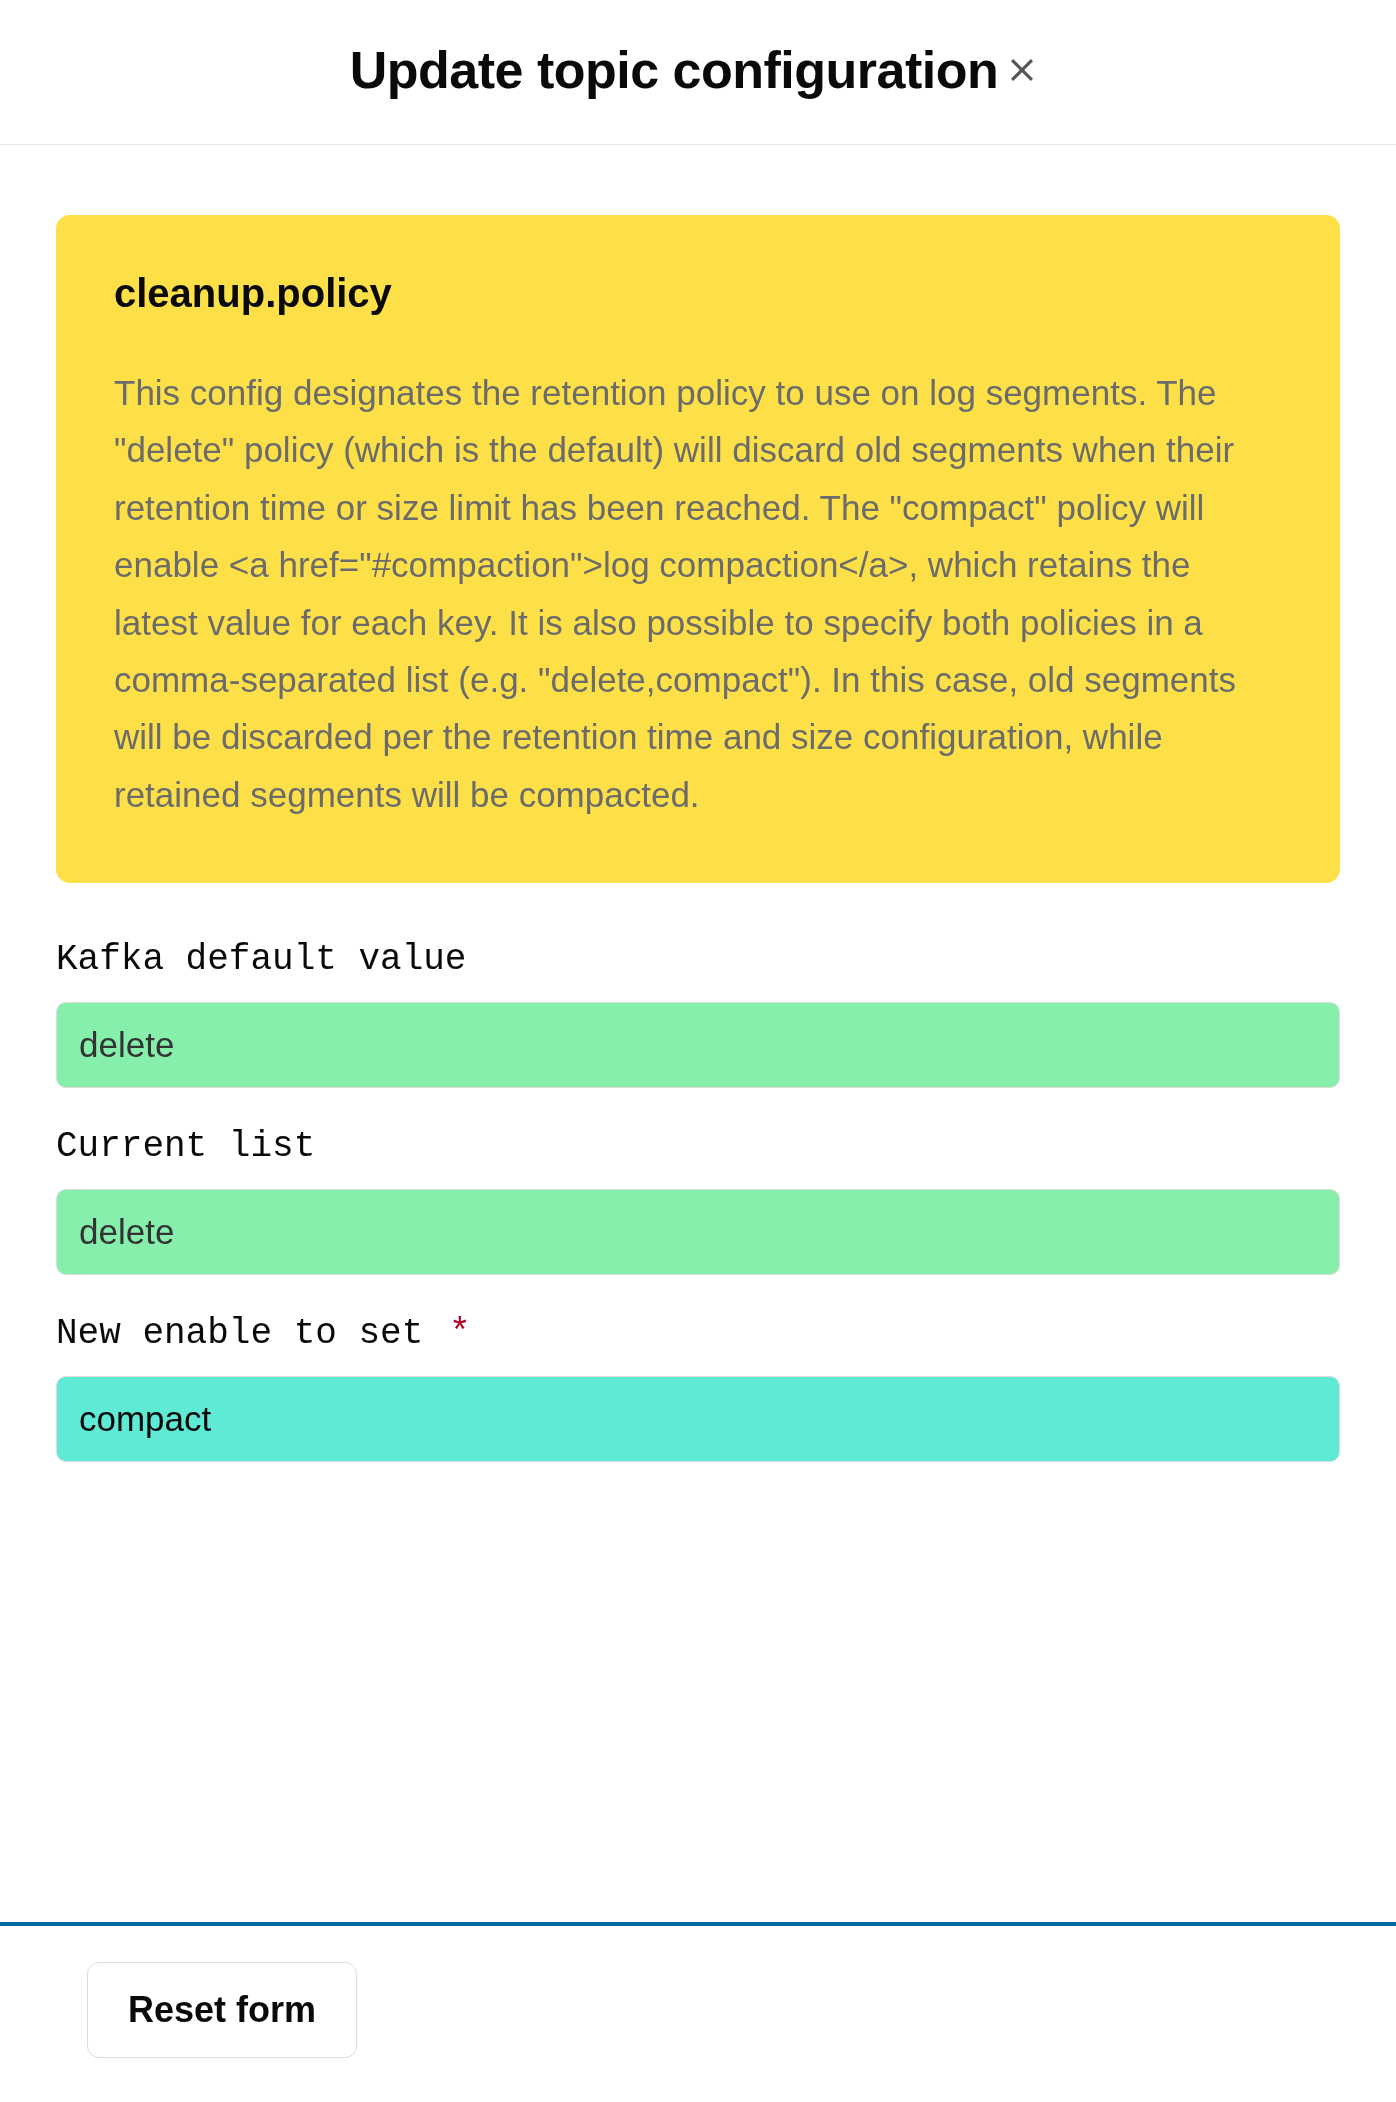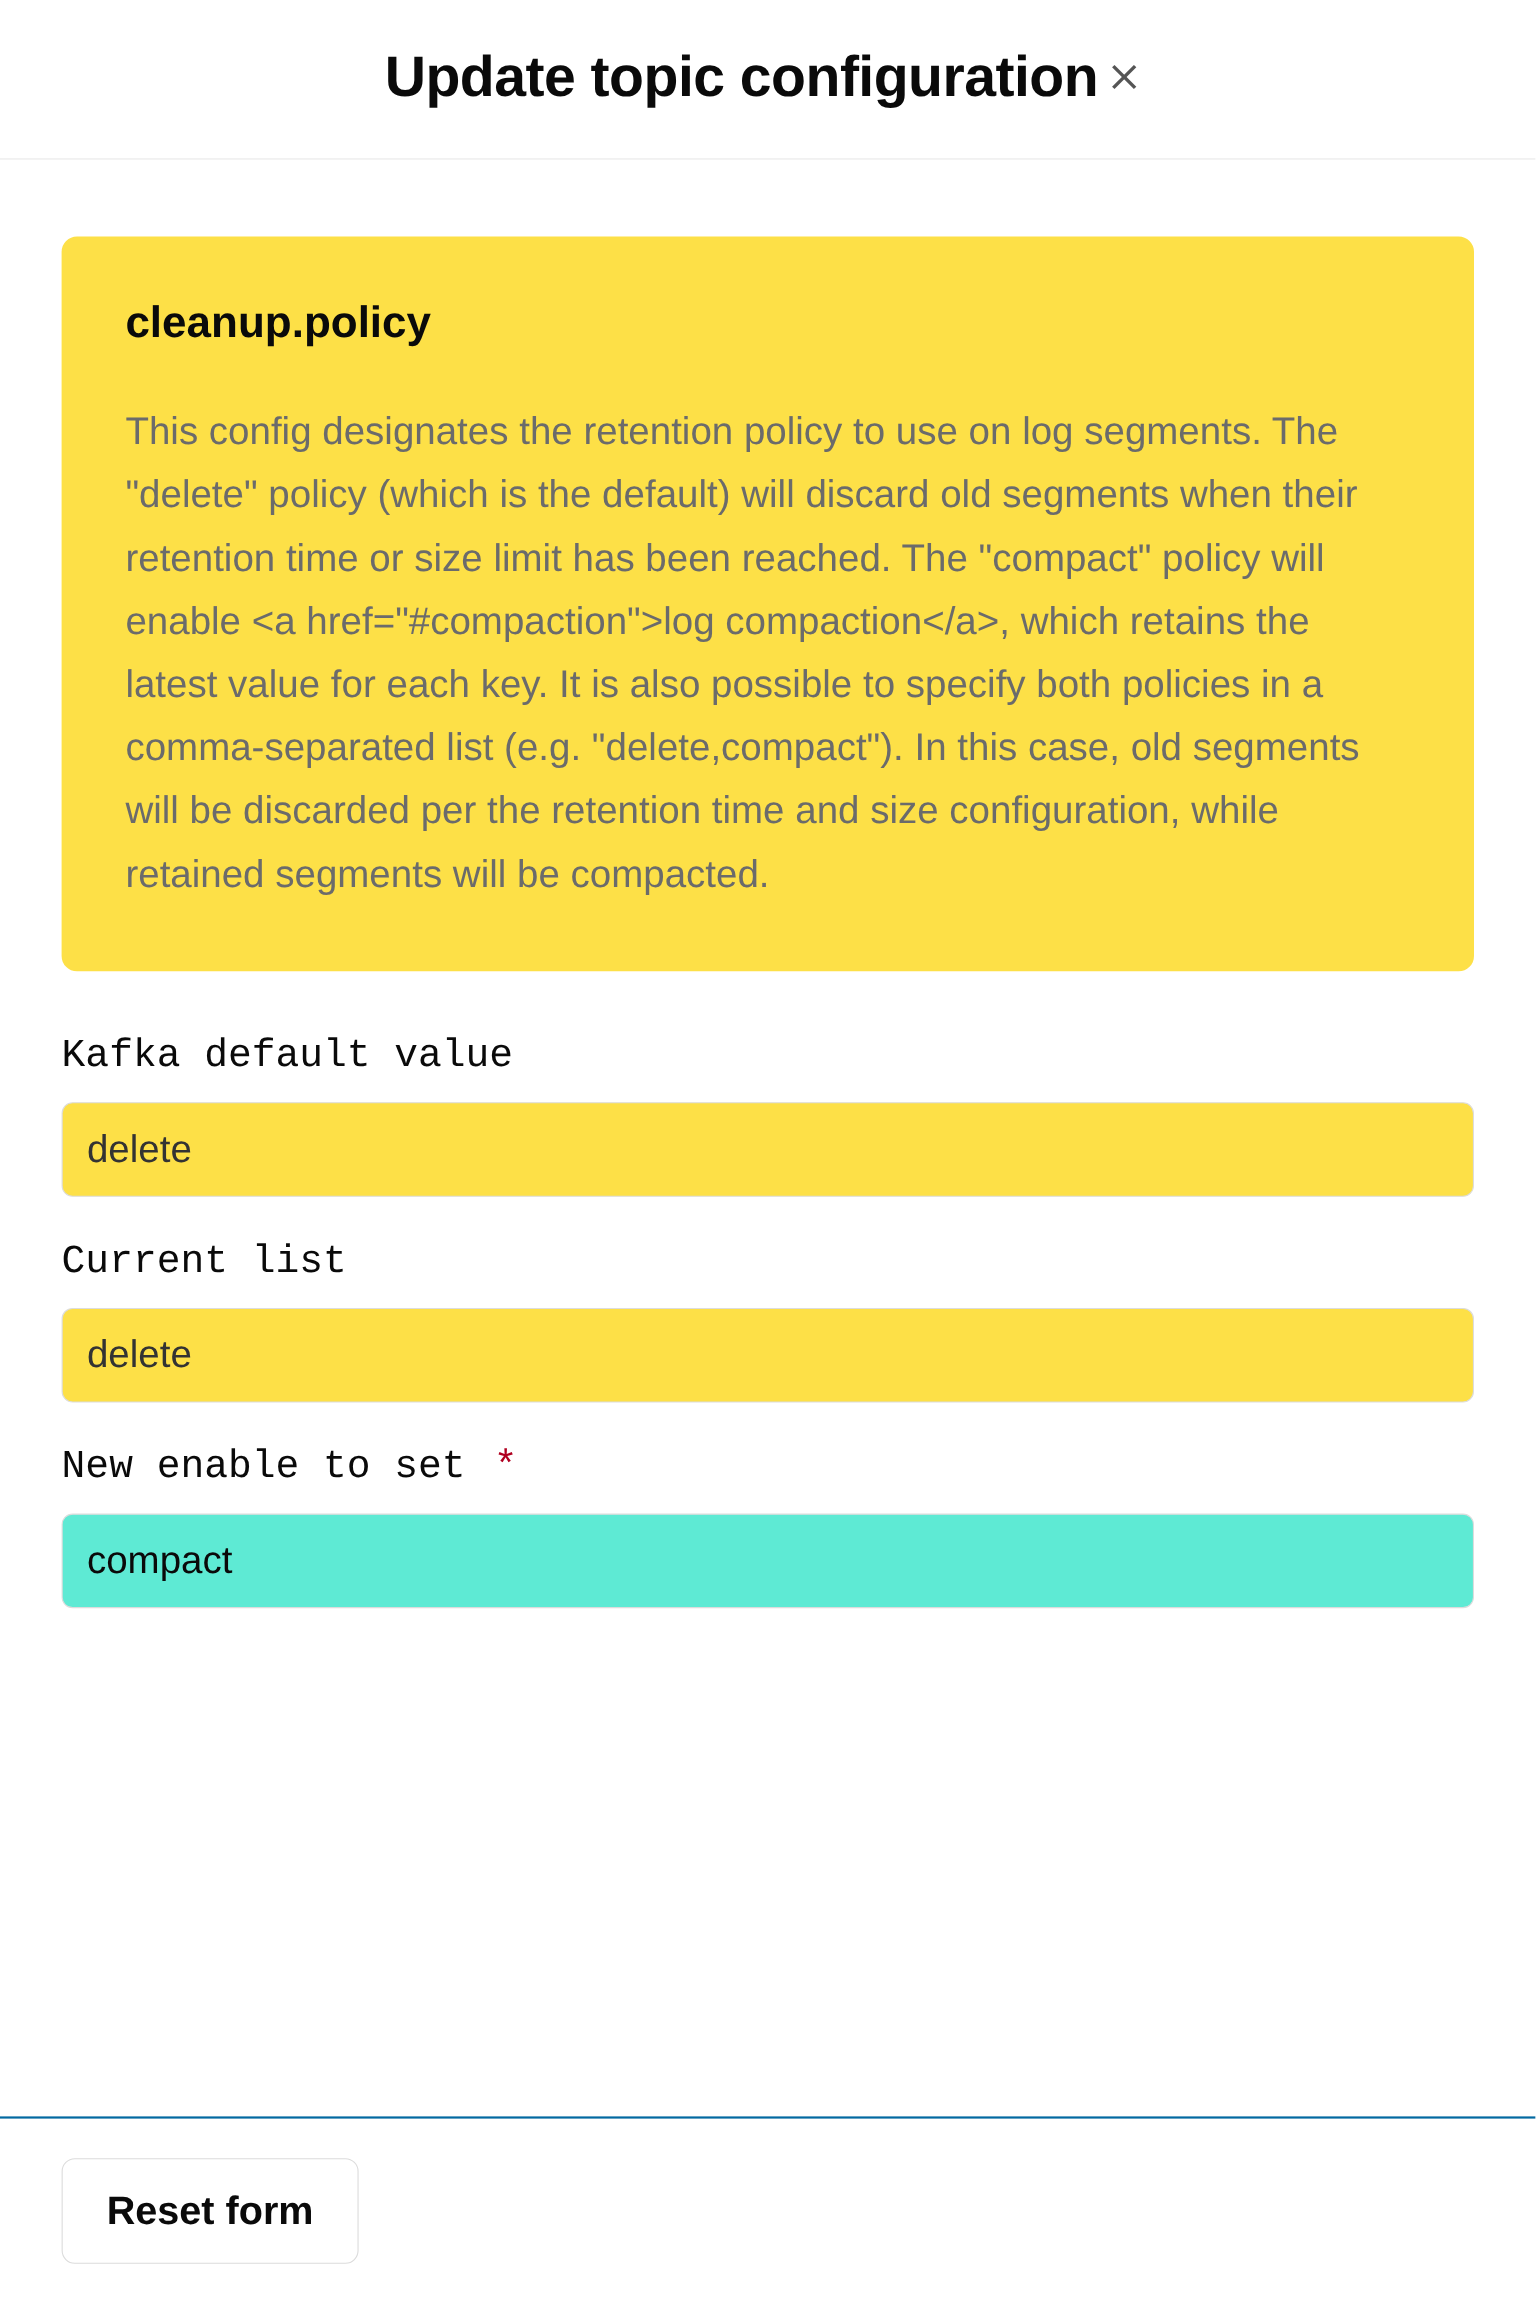--- a/index.html
+++ b/index.html
@@ -89,26 +89,26 @@
     width: 100%;
     font-size: 35px;
     color: #0a0a0a;
     padding: 22px 22px;
     border: 1.5px solid #dcdcdc;
     border-radius: 10px;
     background: #5eead4;
     outline: none;
   }
   .form-input.readonly {
-    background: #fde047;
+    background: #86efac;
     color: #333;
   }
   .modal-footer {
-    border-top: 2px solid #0369a1;
-    padding: 36px 56px 44px 56px;
+    border-top: 4px solid #0369a1;
+    padding: 36px 56px 44px 87px;
     display: flex;
     align-items: flex-start;
   }
   .footer-left {
     flex: 1;
   }
   .footer-right {
     display: flex;
     gap: 36px;
   }

